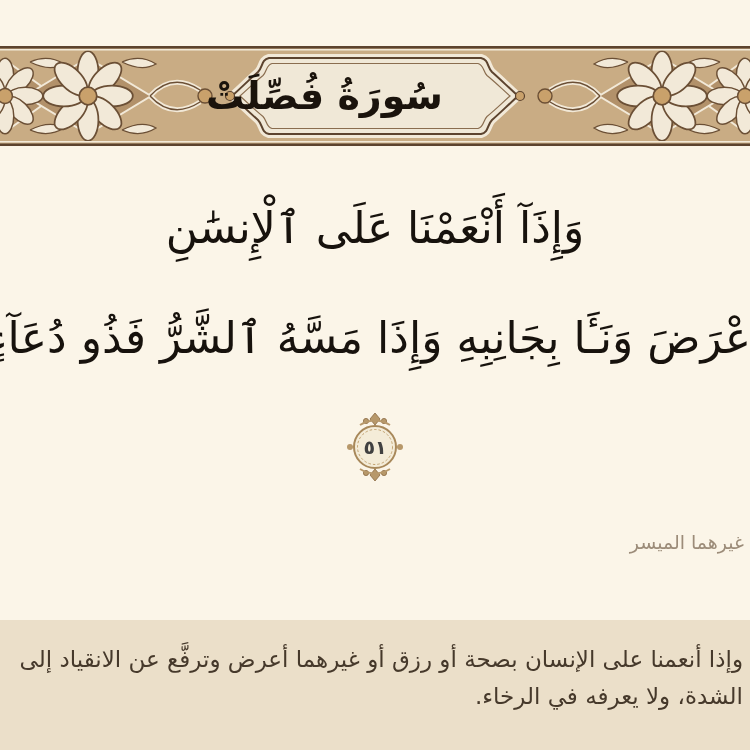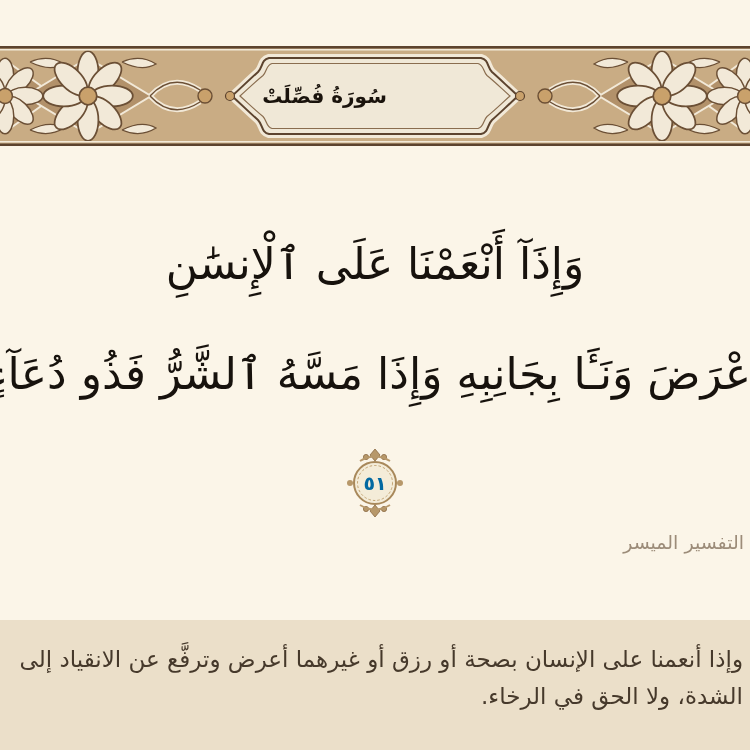--- a/index.html
+++ b/index.html
@@ -7,34 +7,34 @@
   .viewport{
     position:relative;width:750px;height:750px;overflow:hidden;
     background:#fbf5e8;direction:rtl;
   }
   
   .band{position:absolute;top:46px;left:0;width:750px;height:100px;}
   .band svg{display:block;}
   .surah-title{
     position:absolute;top:46px;left:0;width:649px;height:100px;
     display:flex;align-items:center;justify-content:center;
-    font-size:20px;font-weight:600;color:#1a130c;letter-spacing:1px;
+    font-size:38px;font-weight:600;color:#1a130c;letter-spacing:1px;
   }
   
-  .verse-area{position:absolute;top:146px;left:0;width:750px;margin-top:36px;}
+  .verse-area{position:absolute;top:146px;left:0;width:750px;}
   .verse-line{
     height:110px;display:flex;align-items:center;justify-content:center;
     white-space:nowrap;font-size:44px;color:#17120d;direction:rtl;
   }
   .verse-line.first{margin-top:26px;}
   .verse-line.last{gap:14px;}
   
   .medallion{position:relative;width:60px;height:70px;flex:0 0 auto;display:grid;place-items:center;}
   .medallion svg{position:absolute;inset:0;}
-  .medallion .vnum{position:relative;font-size:19px;color:#0369a1;font-weight:600;padding-bottom:1px;}
+  .medallion .vnum{position:relative;font-size:19px;color:#404040;font-weight:600;padding-bottom:1px;}
   
   .tafsir-label{
     position:absolute;top:527px;right:6px;height:30px;line-height:30px;
     font-size:19px;color:#9c8c79;
   }
   .tafsir-block{
     position:absolute;top:576px;left:0;width:750px;height:157px;
     background:#ebdfc9;box-sizing:border-box;padding-top:21px;margin-top:44px;
   }
   .tafsir-line{
@@ -121,20 +121,20 @@
           <circle cx="5" cy="35" r="3" fill="#b7986a"></circle>
           <circle cx="55" cy="35" r="3" fill="#b7986a"></circle>
           <circle cx="30" cy="35" r="21" fill="#f4ecd8" stroke="#a8885a" stroke-width="2"></circle>
           <circle cx="30" cy="35" r="17.5" fill="none" stroke="#c2a372" stroke-width="1" stroke-dasharray="2.5 2"></circle>
         </svg>
         <span class="vnum">٥١</span>
       </span>
     </div>
   </div>
 
-  <div class="tafsir-label">التفسير الميسر</div>
+  <div class="tafsir-label">غيرهما الميسر</div>
 
   <div class="tafsir-block">
     <div class="tafsir-line">وإذا أنعمنا على الإنسان بصحة أو رزق أو غيرهما أعرض وترفَّع عن الانقياد إلى</div>
-    <div class="tafsir-line">الشدة، ولا الحق في الرخاء.</div>
+    <div class="tafsir-line">الشدة، ولا يعرفه في الرخاء.</div>
   </div>
 
 </div>
 
 </body></html>

